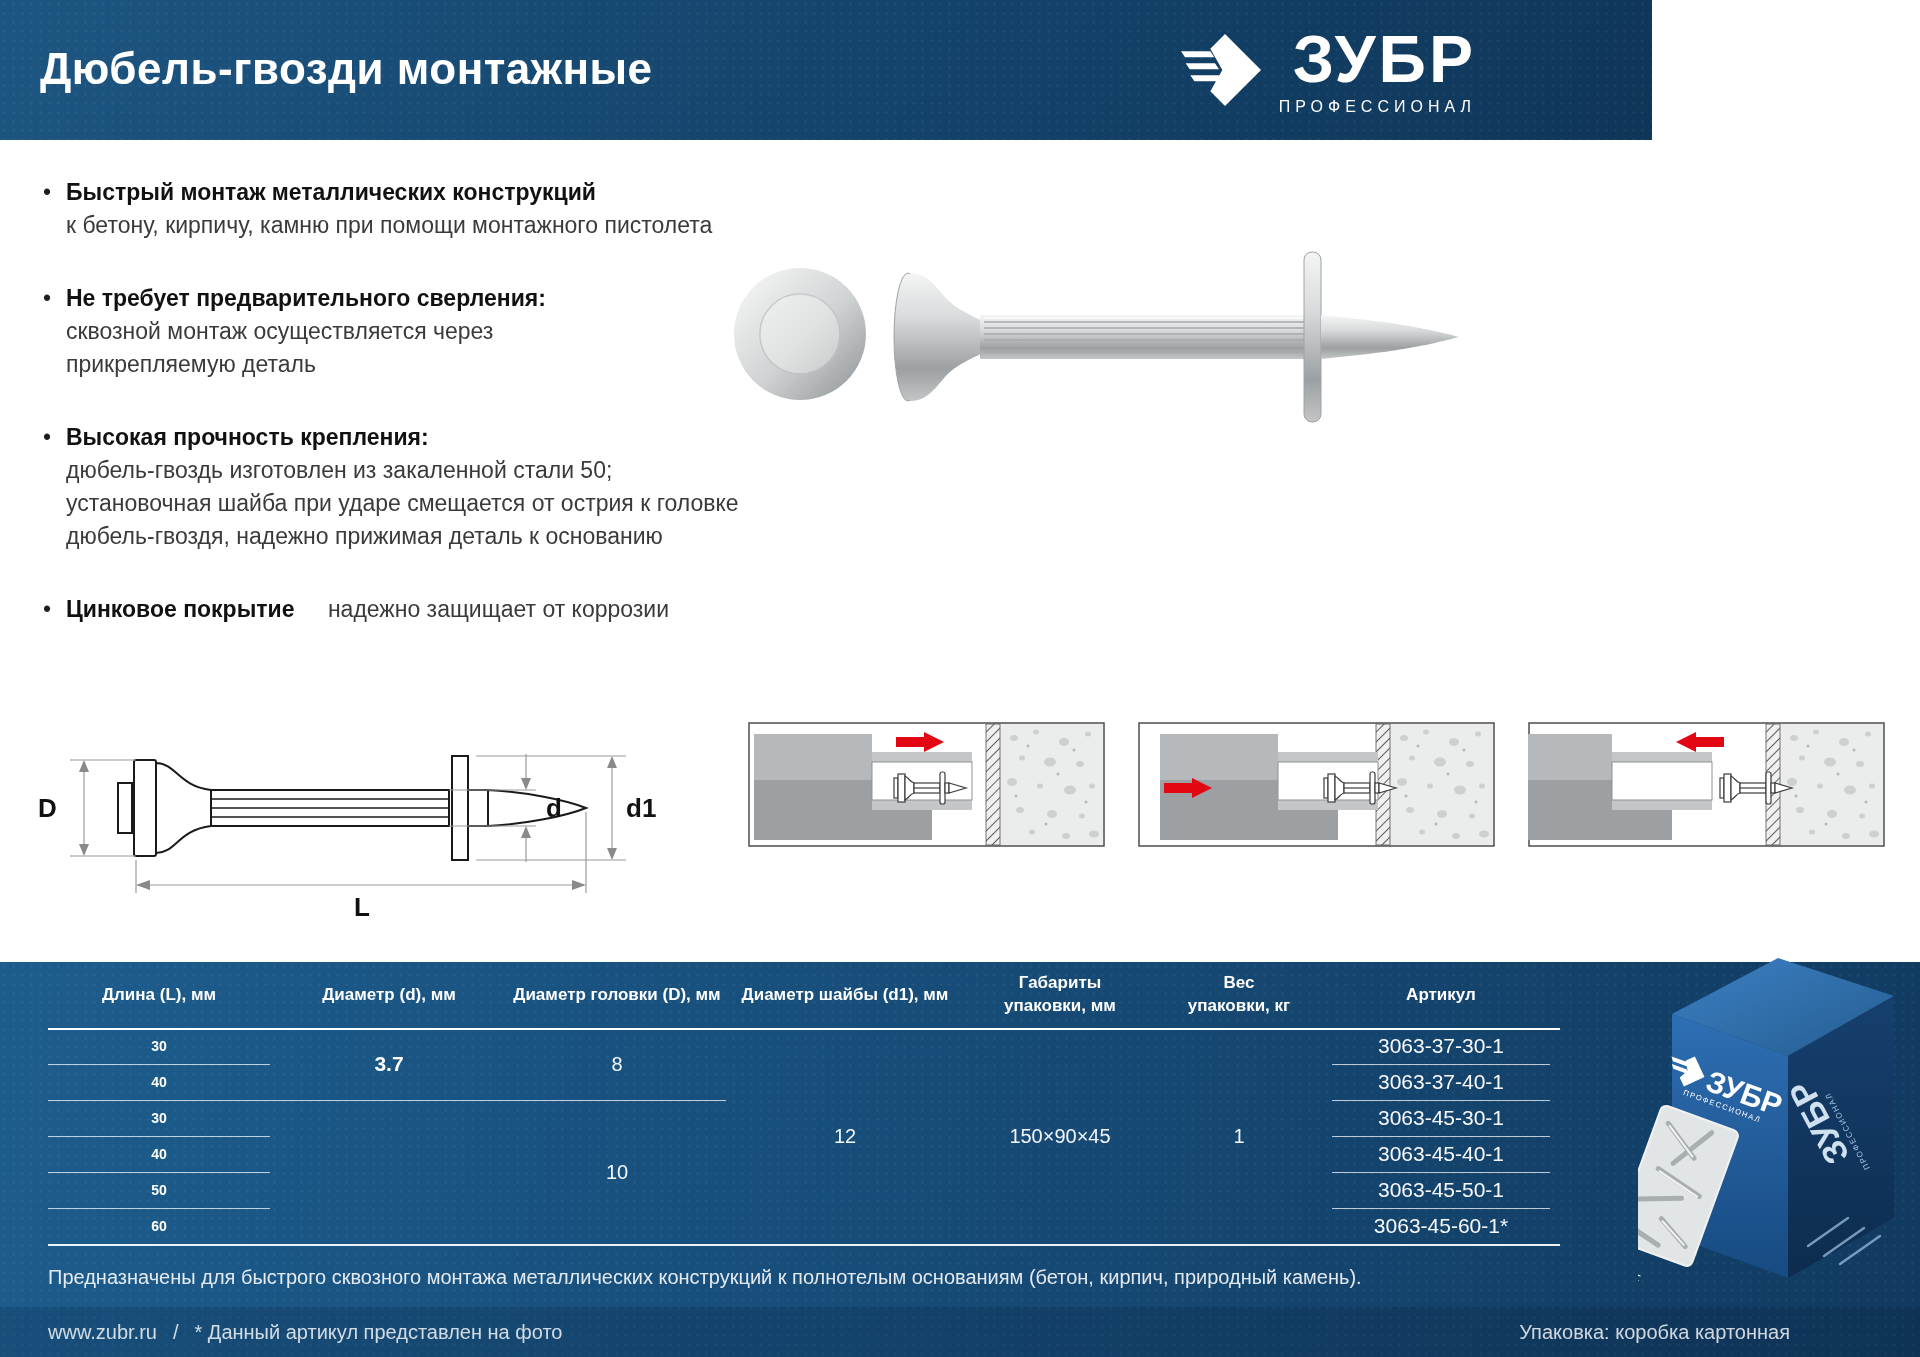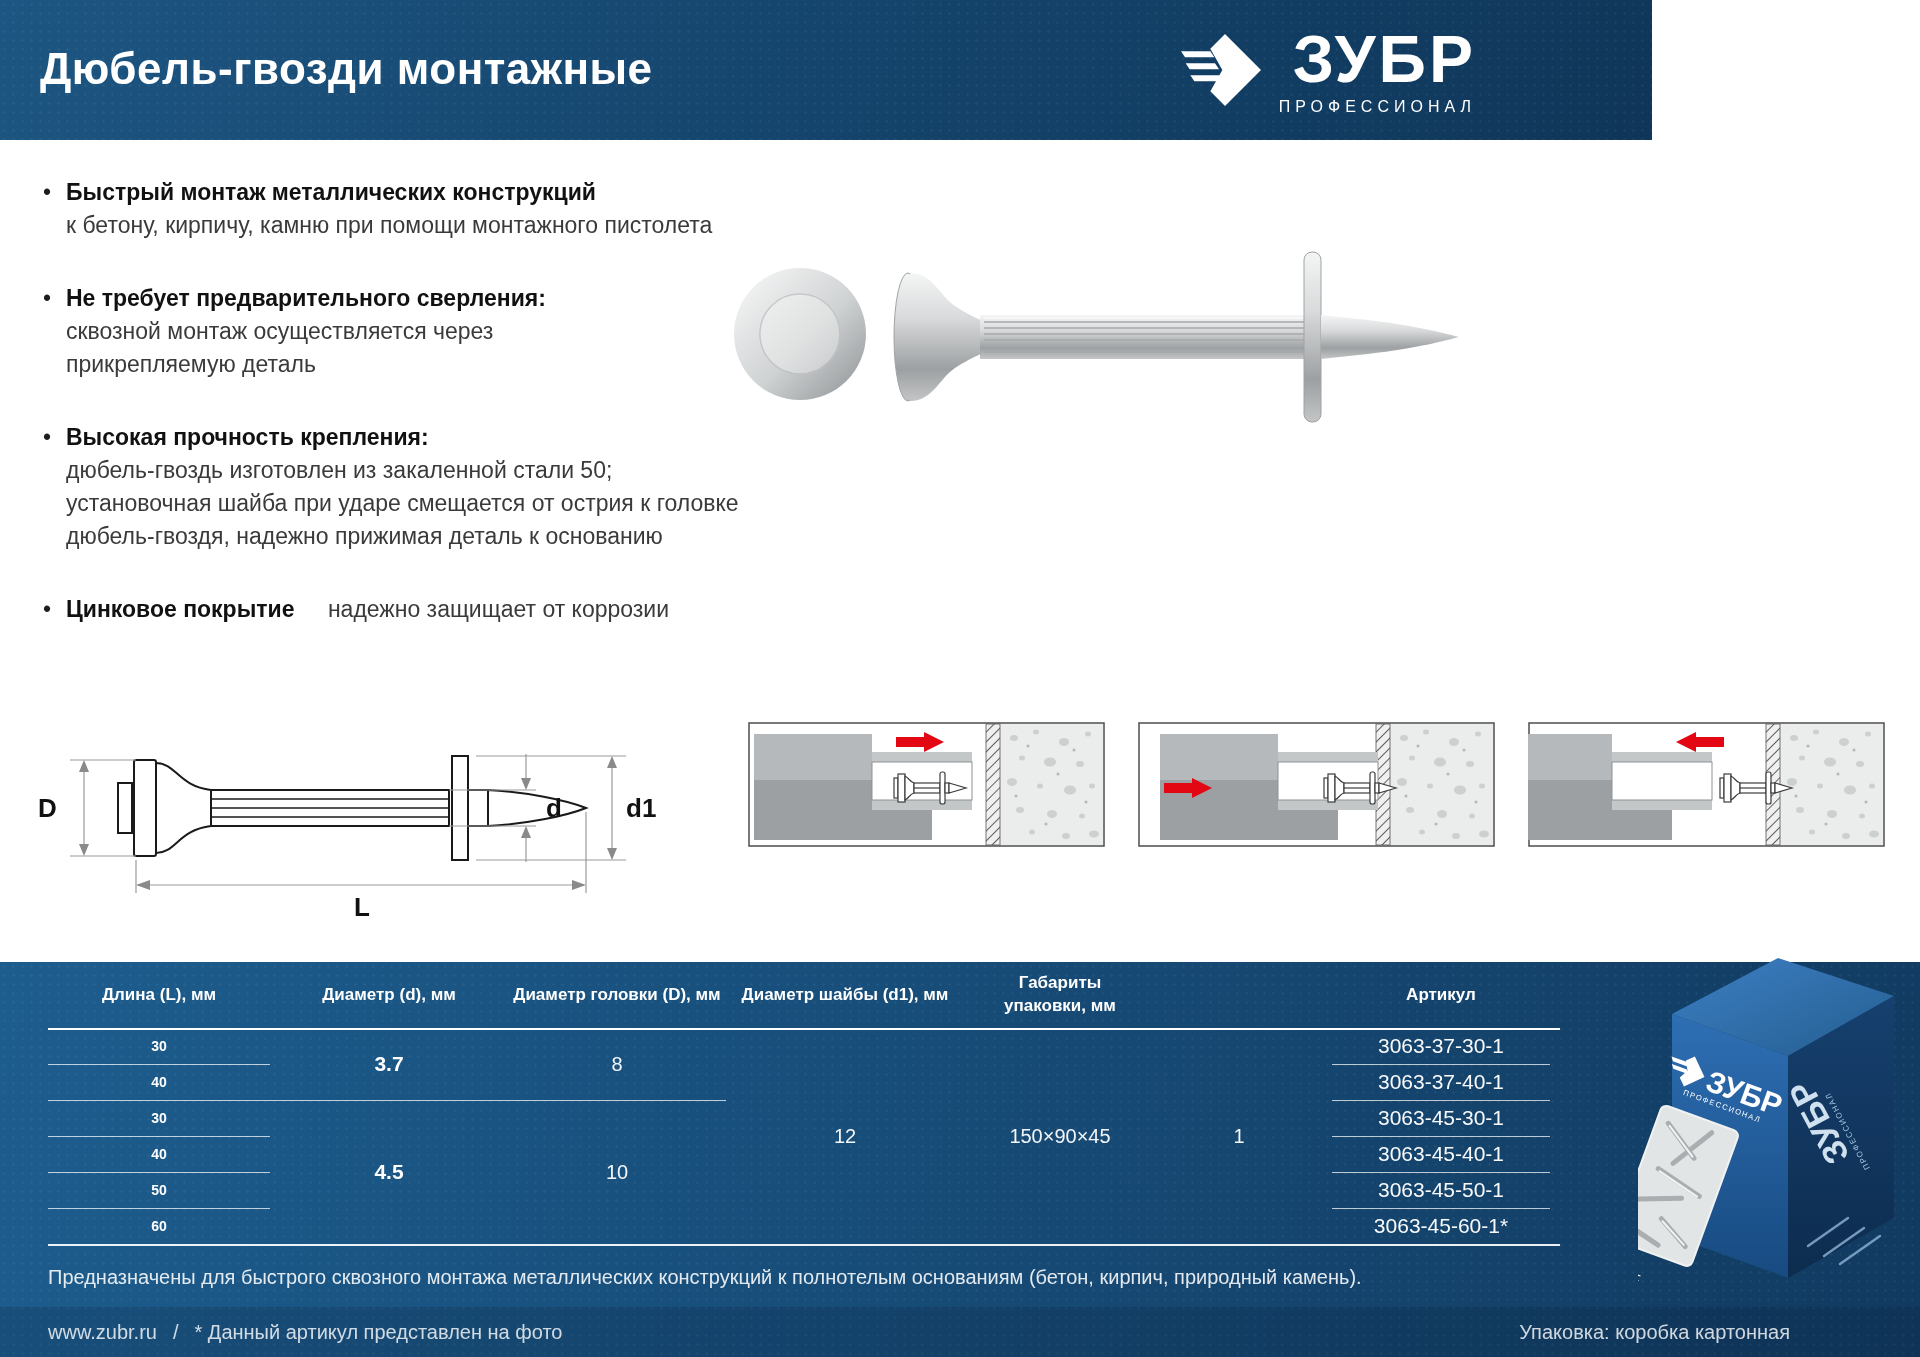--- a/index.html
+++ b/index.html
@@ -311,33 +311,36 @@
       <div class="th c3">
           <span>Диаметр головки (D), мм</span>
         </div>
       <div class="th c4">
           <span>Диаметр шайбы (d1), мм</span>
         </div>
       <div class="th c5">
           <span>Габариты
 упаковки, мм</span>
         </div>
+      <div class="th c6">
+          <span>Вес
+упаковки, кг</span>
+        </div>
       <div class="th c7">
           <span>Артикул</span>
         </div>
 
       <div class="vlen r1">30</div>
       <div class="vlen r2">40</div>
       <div class="vlen r3">30</div>
       <div class="vlen r4">40</div>
       <div class="vlen r5">50</div>
       <div class="vlen r6">60</div>
 
       <div class="vd g1">3.7</div>
-      <div class="vd g2">4.5</div>
       <div class="vhd g1">8</div>
       <div class="vhd g2">10</div>
 
       <div class="vshared c4">12</div>
       <div class="vshared c5">150×90×45</div>
       <div class="vshared c6">1</div>
 
       <div class="vsku r1">3063-37-30-1</div>
       <div class="vsku r2">3063-37-40-1</div>
       <div class="vsku r3">3063-45-30-1</div>

